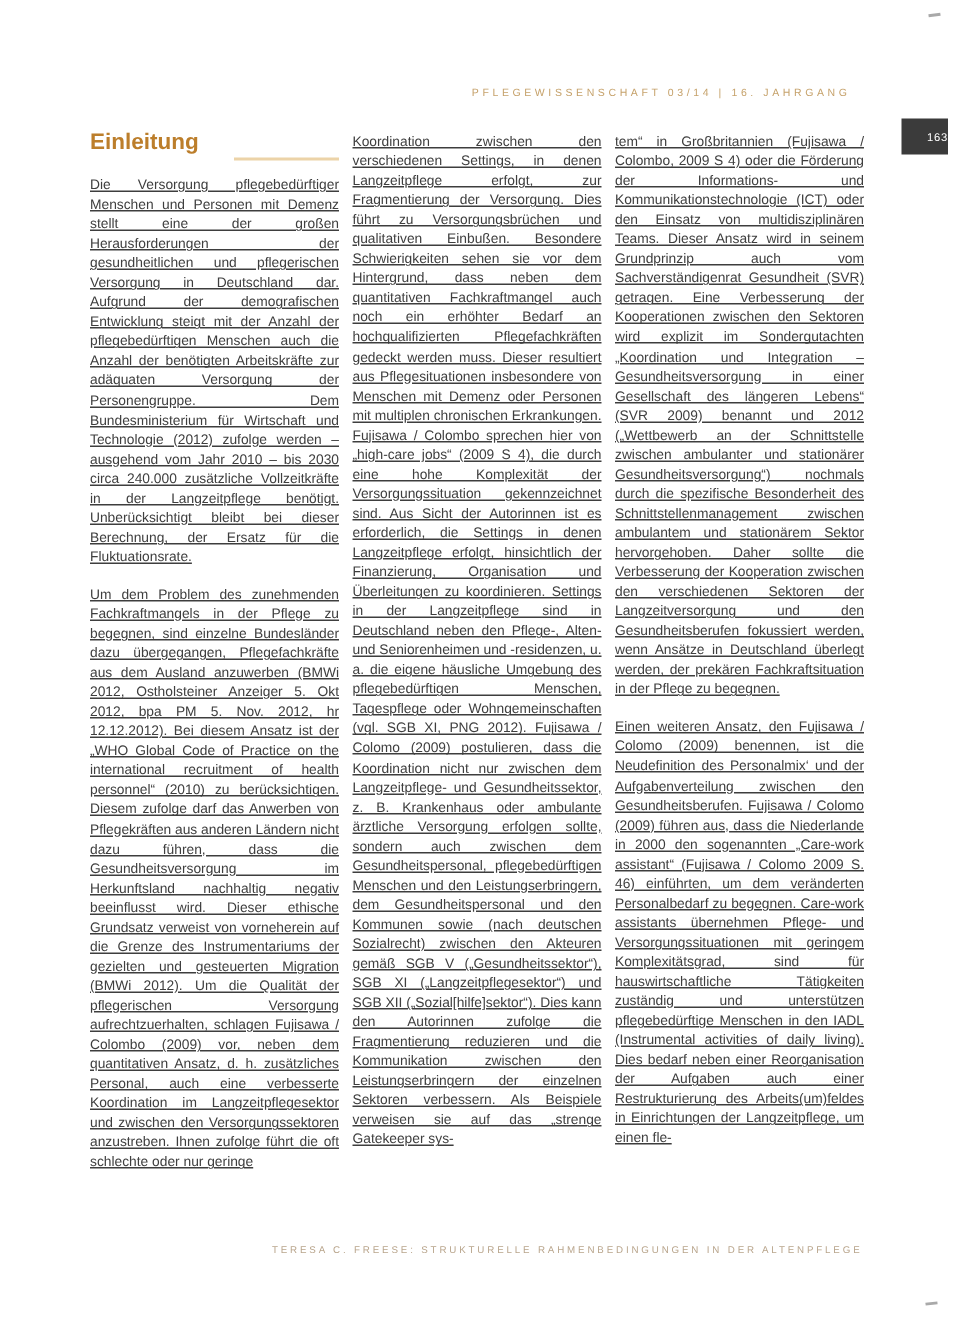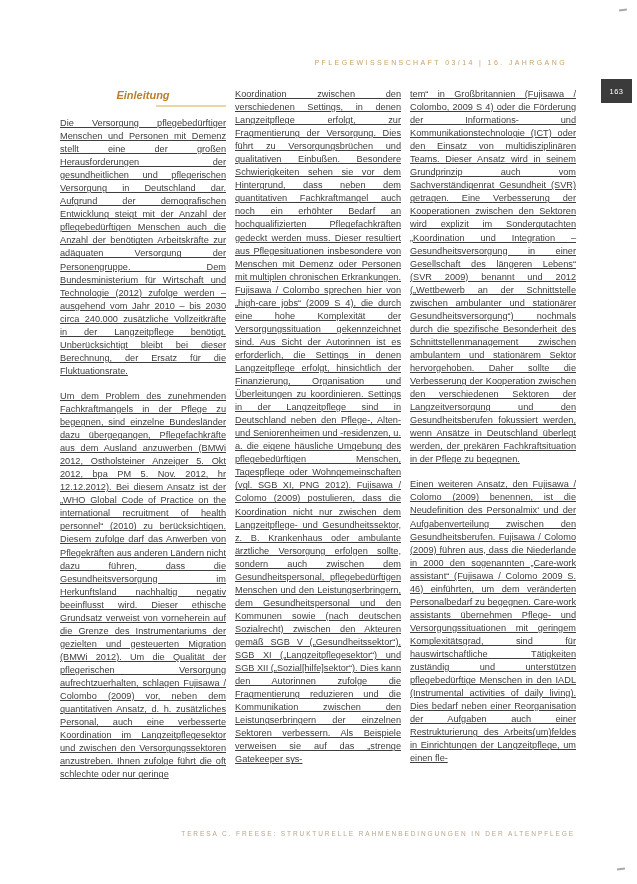--- a/index.html
+++ b/index.html
@@ -14,39 +14,39 @@
     position:absolute;top:59px;right:70px;
     font-size:7px;letter-spacing:2.4px;
     color:#c6a26b;white-space:nowrap;
     text-transform:uppercase;
   }
   .page-badge{
     position:absolute;top:79px;right:5px;
     width:31px;height:24px;
     background:#3b3b3b;
     color:#ffffff;font-size:7.5px;letter-spacing:.5px;
-    display:flex;align-items:center;justify-content:center;
+    display:flex;align-items:center;justify-content:flex-end;
   }
   .columns{
     position:absolute;left:60px;top:88px;width:517px;
     display:flex;gap:9px;
   }
   .col{
     width:166px;flex:0 0 166px;
     color:#3e3e3e;
     font-size:9.2px;line-height:13.05px;
     text-align:justify;
     hyphens:auto;-webkit-hyphens:auto;
   }
   .col p{margin:0 0 12px 0;text-decoration:underline;}
   .section-heading{
-    text-align:center;
-    font-size:11px;font-weight:bold;
+    text-align:left;
+    font-size:15px;font-weight:bold;
     color:#bc7e2b;
-    margin:0 0 3px 0;line-height:14px;font-style:italic;
+    margin:0 0 3px 0;line-height:14px;
   }
   .heading-rule{
     width:70px;height:2px;background:#ecd3a8;
     margin:0 0 10px auto;
   }
   .running-footer{
     position:absolute;top:830px;right:62px;
     font-size:6.5px;letter-spacing:1.9px;
     color:#b9a58c;white-space:nowrap;
   }

